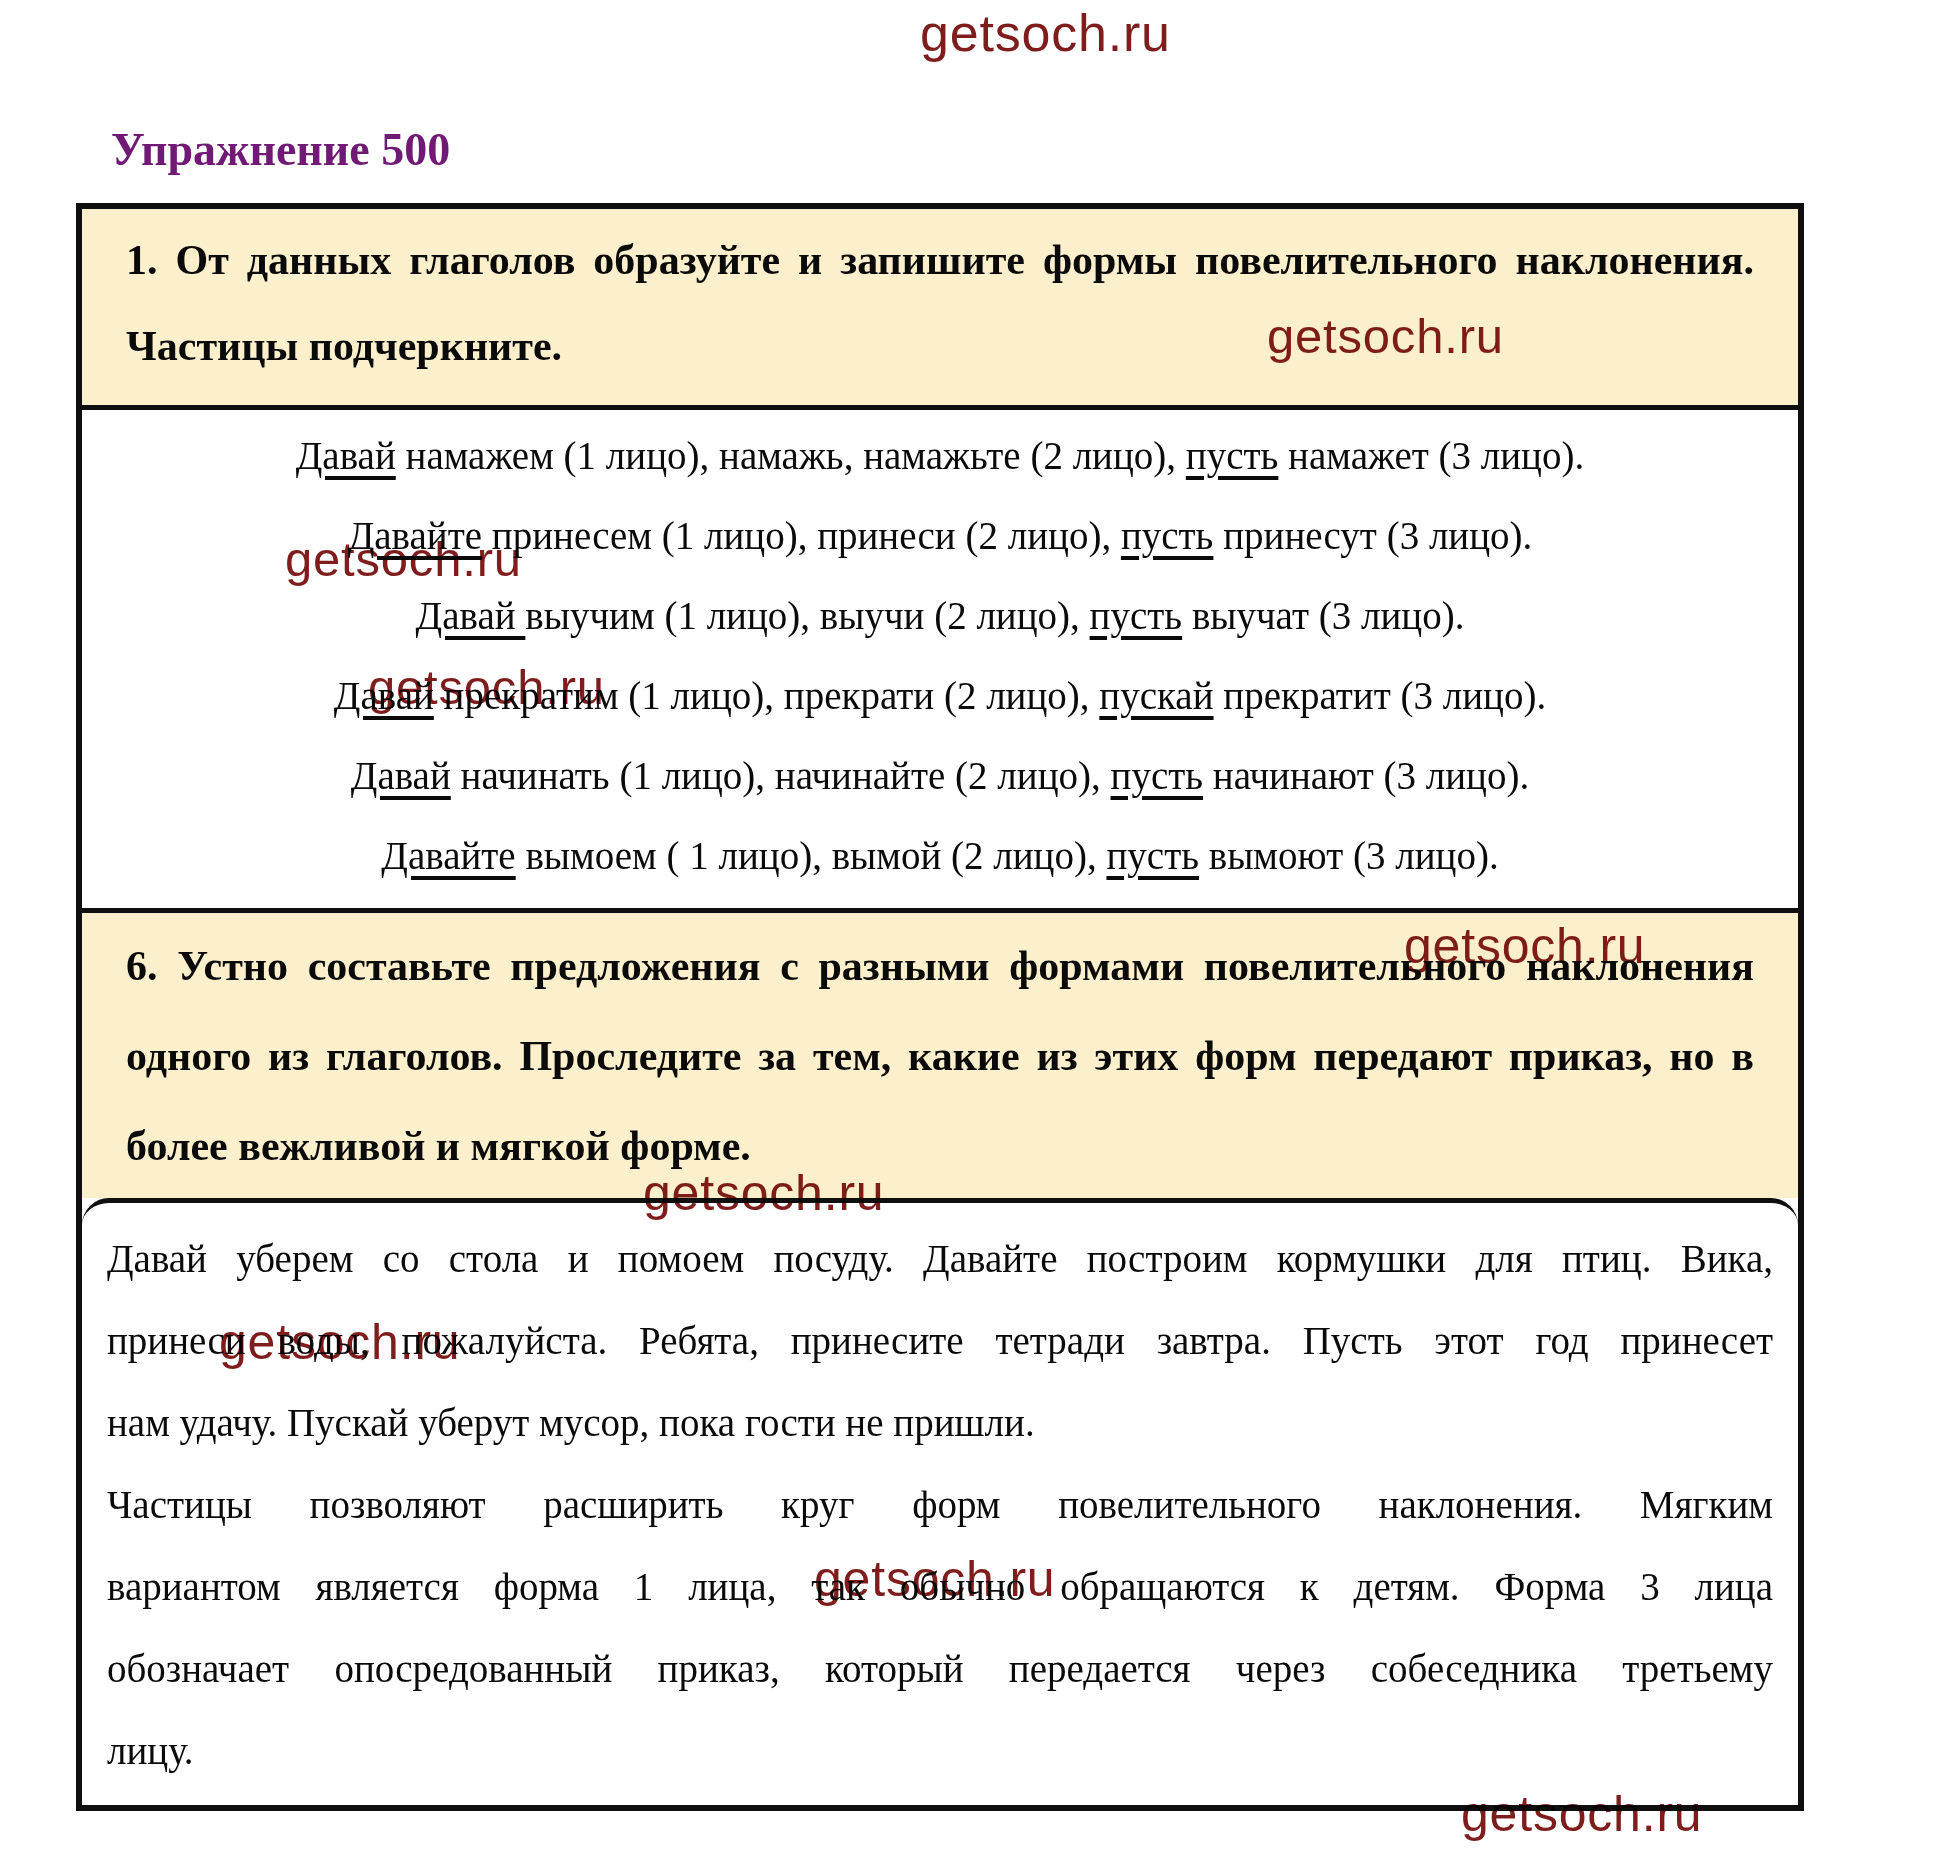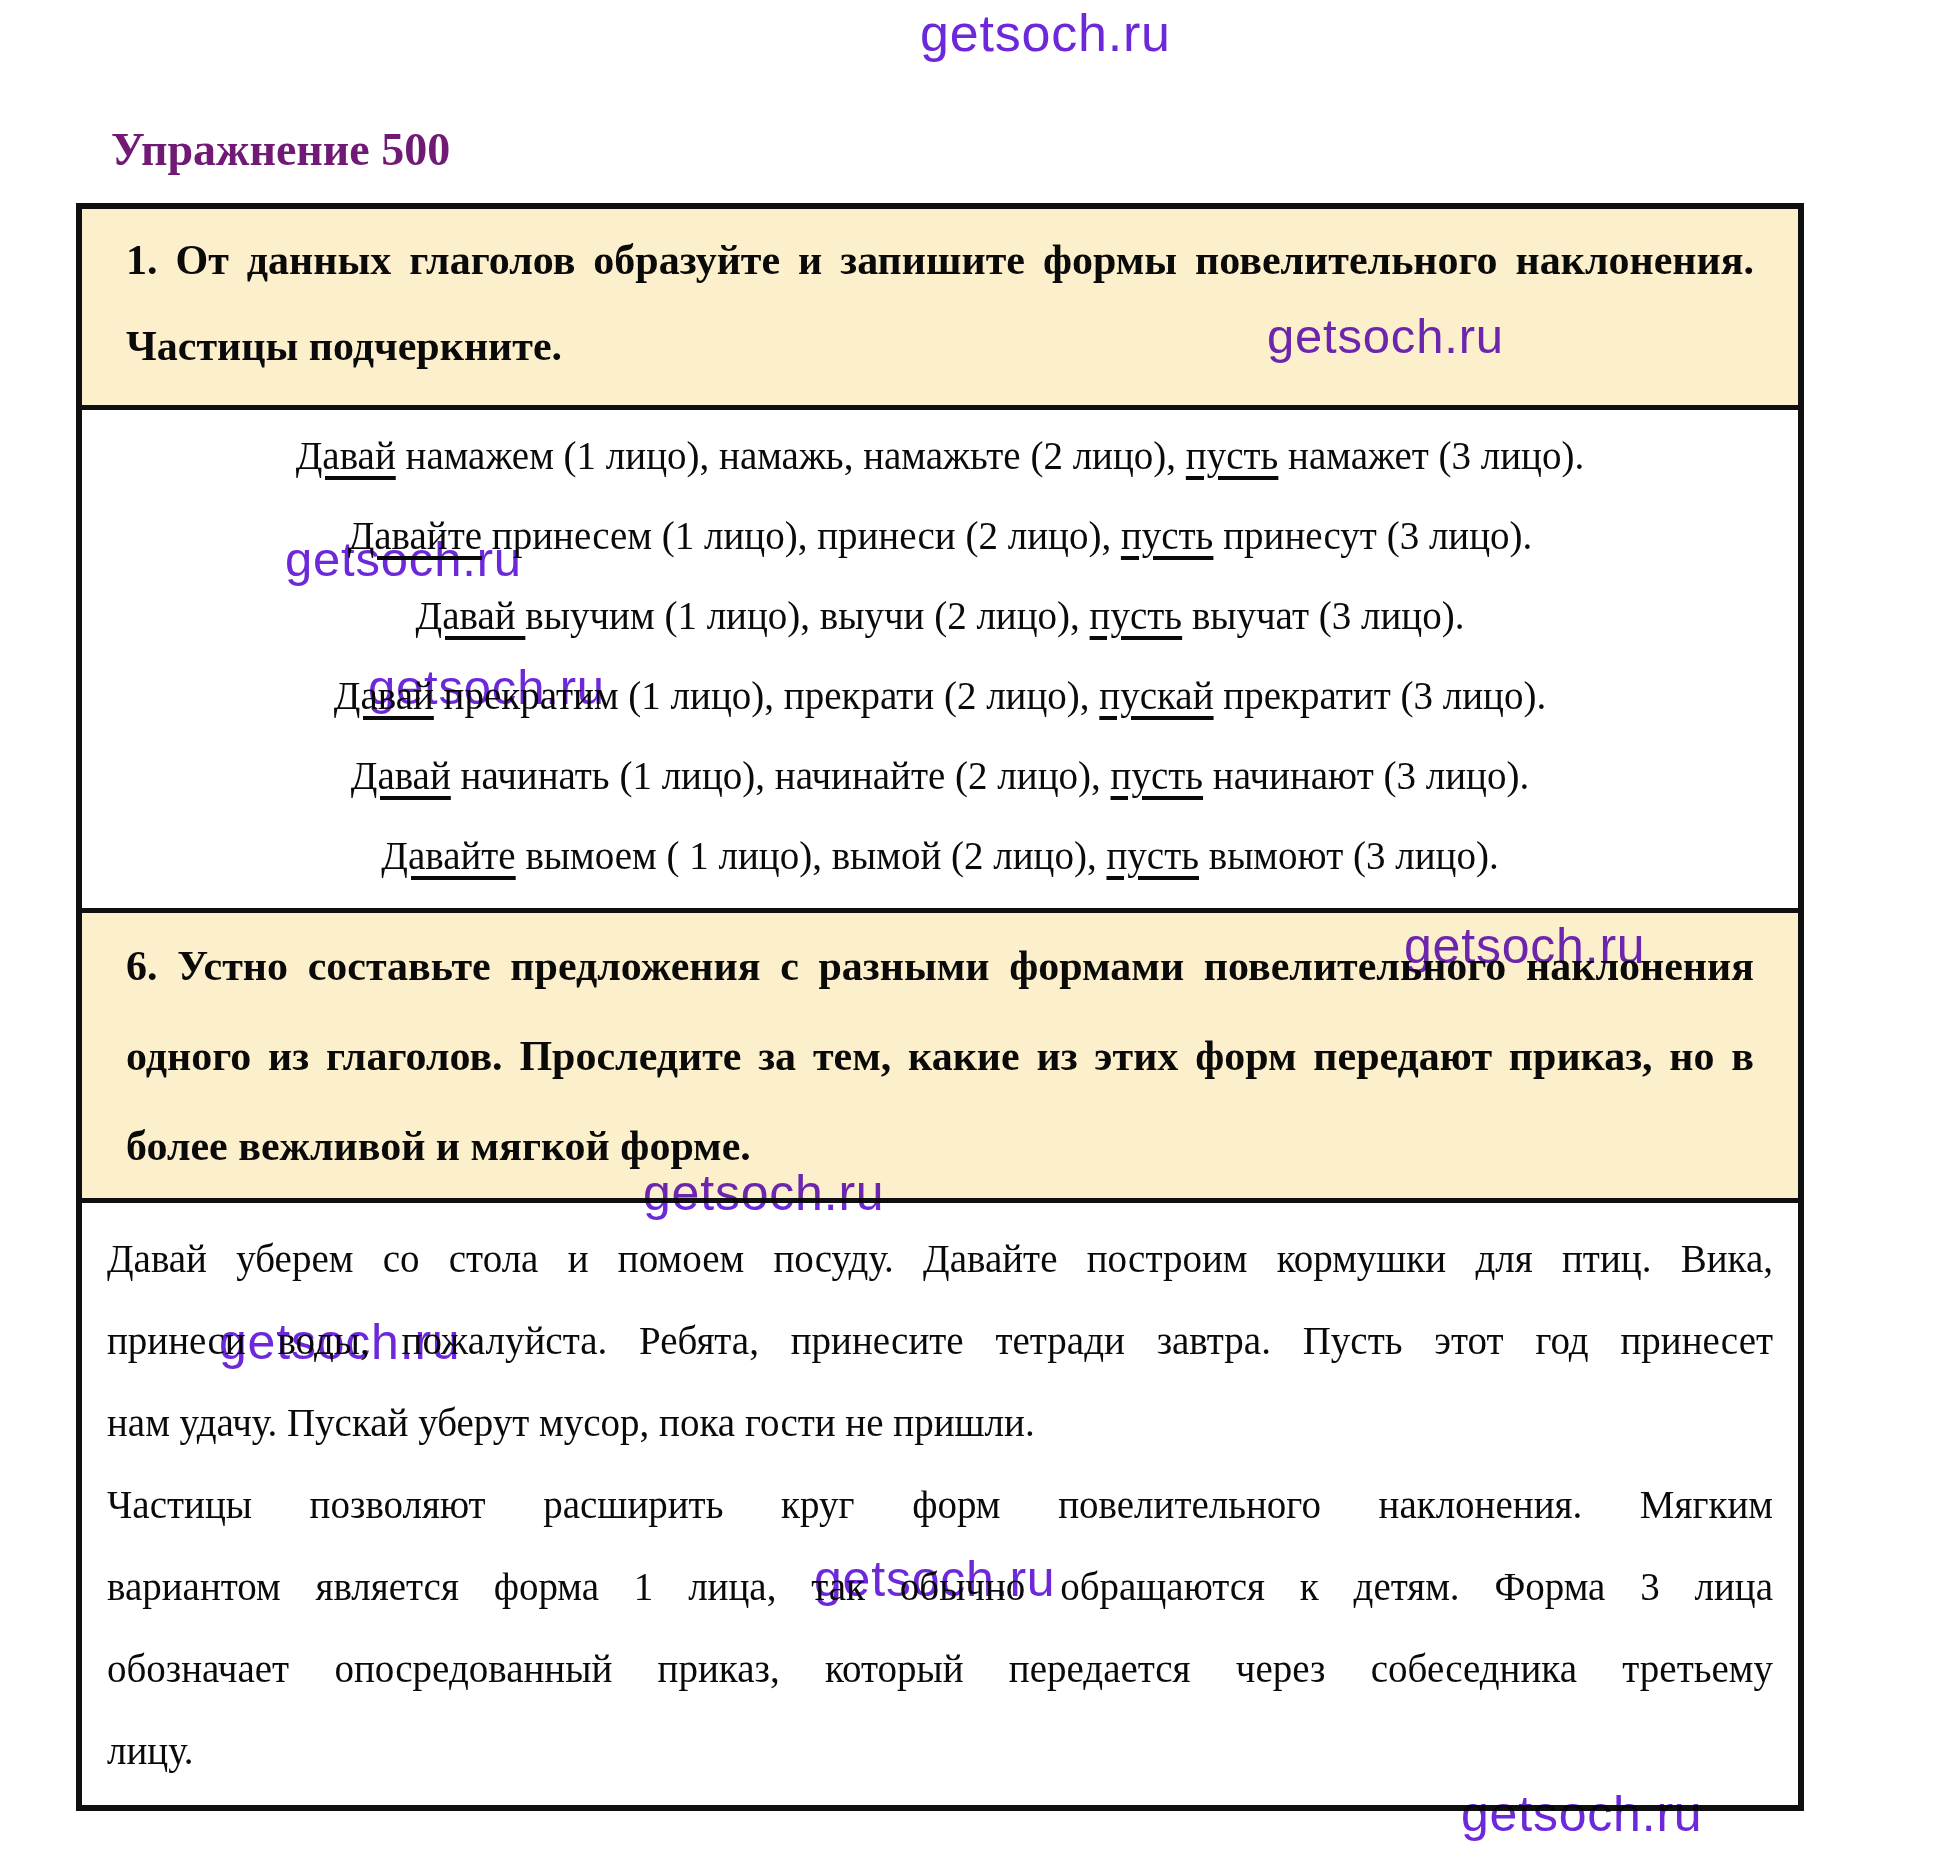--- a/index.html
+++ b/index.html
@@ -9,21 +9,21 @@
     height:1868px;
     background:#ffffff;
     font-family:"Liberation Serif", serif;
     color:#0a0a0a;
     overflow:hidden;
   }
   
   .wm{
     position:absolute;
     font-family:"Liberation Sans", sans-serif;
-    color:#6d28d9;
+    color:#7f1d1d;
     mix-blend-mode:multiply;
     white-space:nowrap;
     z-index:6;
     letter-spacing:0.8px;
     pointer-events:none;
   }
   
   .heading{
     position:absolute;
     left:111px;
@@ -51,21 +51,21 @@
     font-weight:bold;
     font-size:42px;
   }
   .task1{padding:7.9px 44px 15.7px 44px;line-height:86px;}
   .task2{padding:7.9px 44px 6.3px 44px;line-height:90px;}
   .answers{
     background:#ffffff;
     font-size:39px;
   }
   .answers1{padding:6.3px 25px 12.6px 25px;line-height:80px;text-align:center;}
-  .answers2{padding:15.7px 25px 12.6px 25px;line-height:82px;}
+  .answers2{padding:15.7px 25px 12.6px 25px;line-height:82px;border-radius:27px;}
   .tline{display:block;}
   .tline.stretch{text-align:justify;text-align-last:justify;}
   .arow{white-space:nowrap;}
   .u, .arow .u{
     text-decoration:underline;
     text-decoration-thickness:3.9px;
     text-underline-offset:7px;
   }
   .para{margin:0;}
   .wm-top   {left:920px; top:3.1px;    font-size:52px;}

